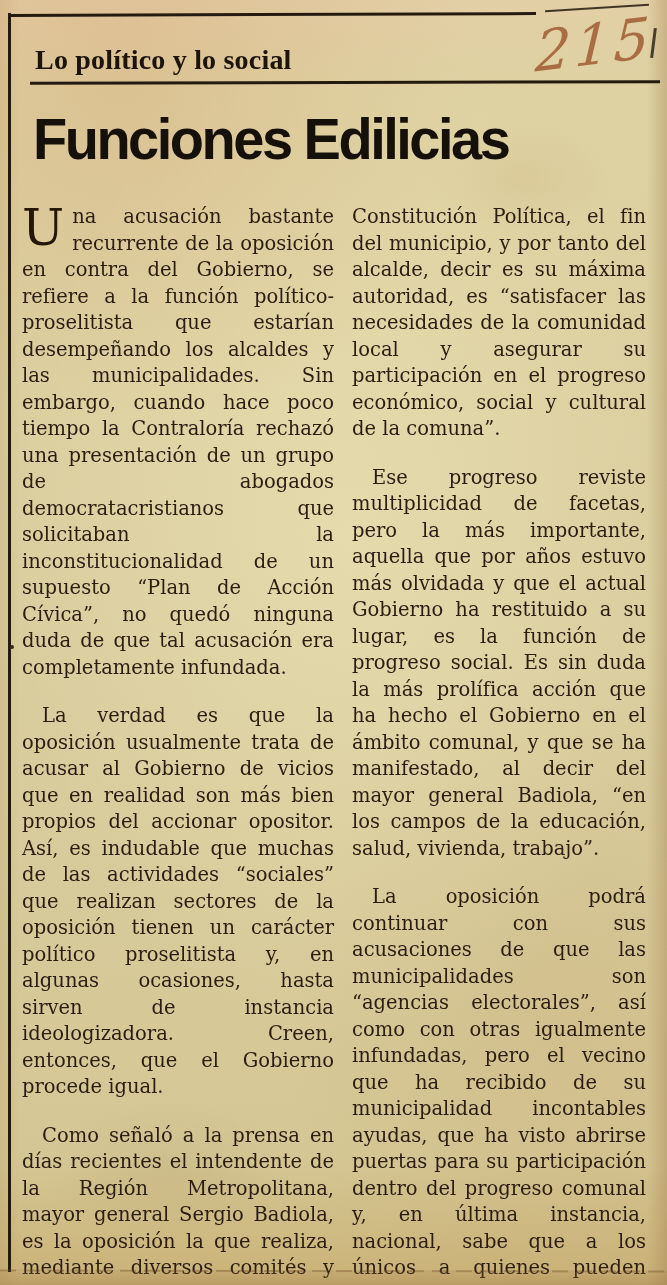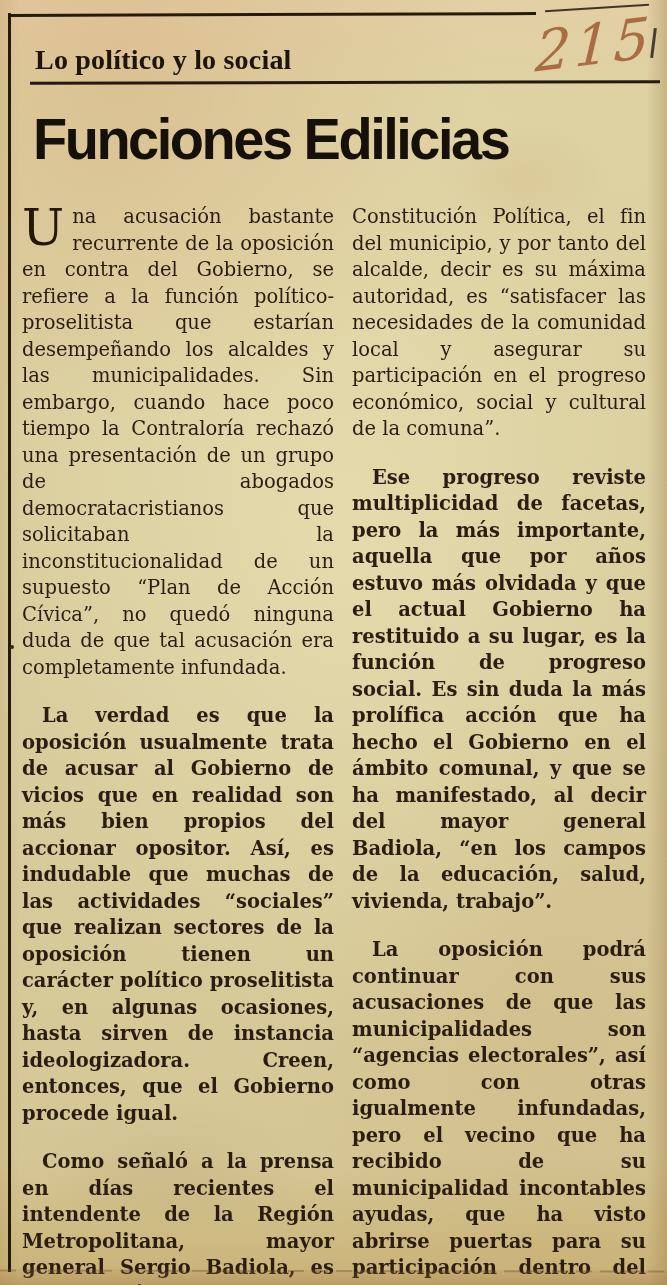--- a/index.html
+++ b/index.html
@@ -57,21 +57,21 @@
   }
   
   .columns{
     position:absolute;left:22px;top:204px;width:624px;
     display:flex;gap:18px;
   }
   .col{font-size:19.5px;line-height:26.5px;text-align:justify;hyphens:auto;-webkit-hyphens:auto;}
   .col-left{width:312px;}
   .col-right{width:294px;}
   .col p{margin:0;}
-  .col p + p{margin-top:22px;text-indent:20px;font-weight:bold;}
+  .col p + p{margin-top:22px;text-indent:20px;}
   .cont{text-align-last:justify;}
   .dropcap{
     float:left;font-size:50px;line-height:42px;
     padding:3px 8px 0 0;color:#241708;
   }
   .margin-dot{position:absolute;left:10px;top:645px;width:4px;height:4px;border-radius:50%;background:#3a2a1a;}
 </style>
 </head>
 <body>
 

